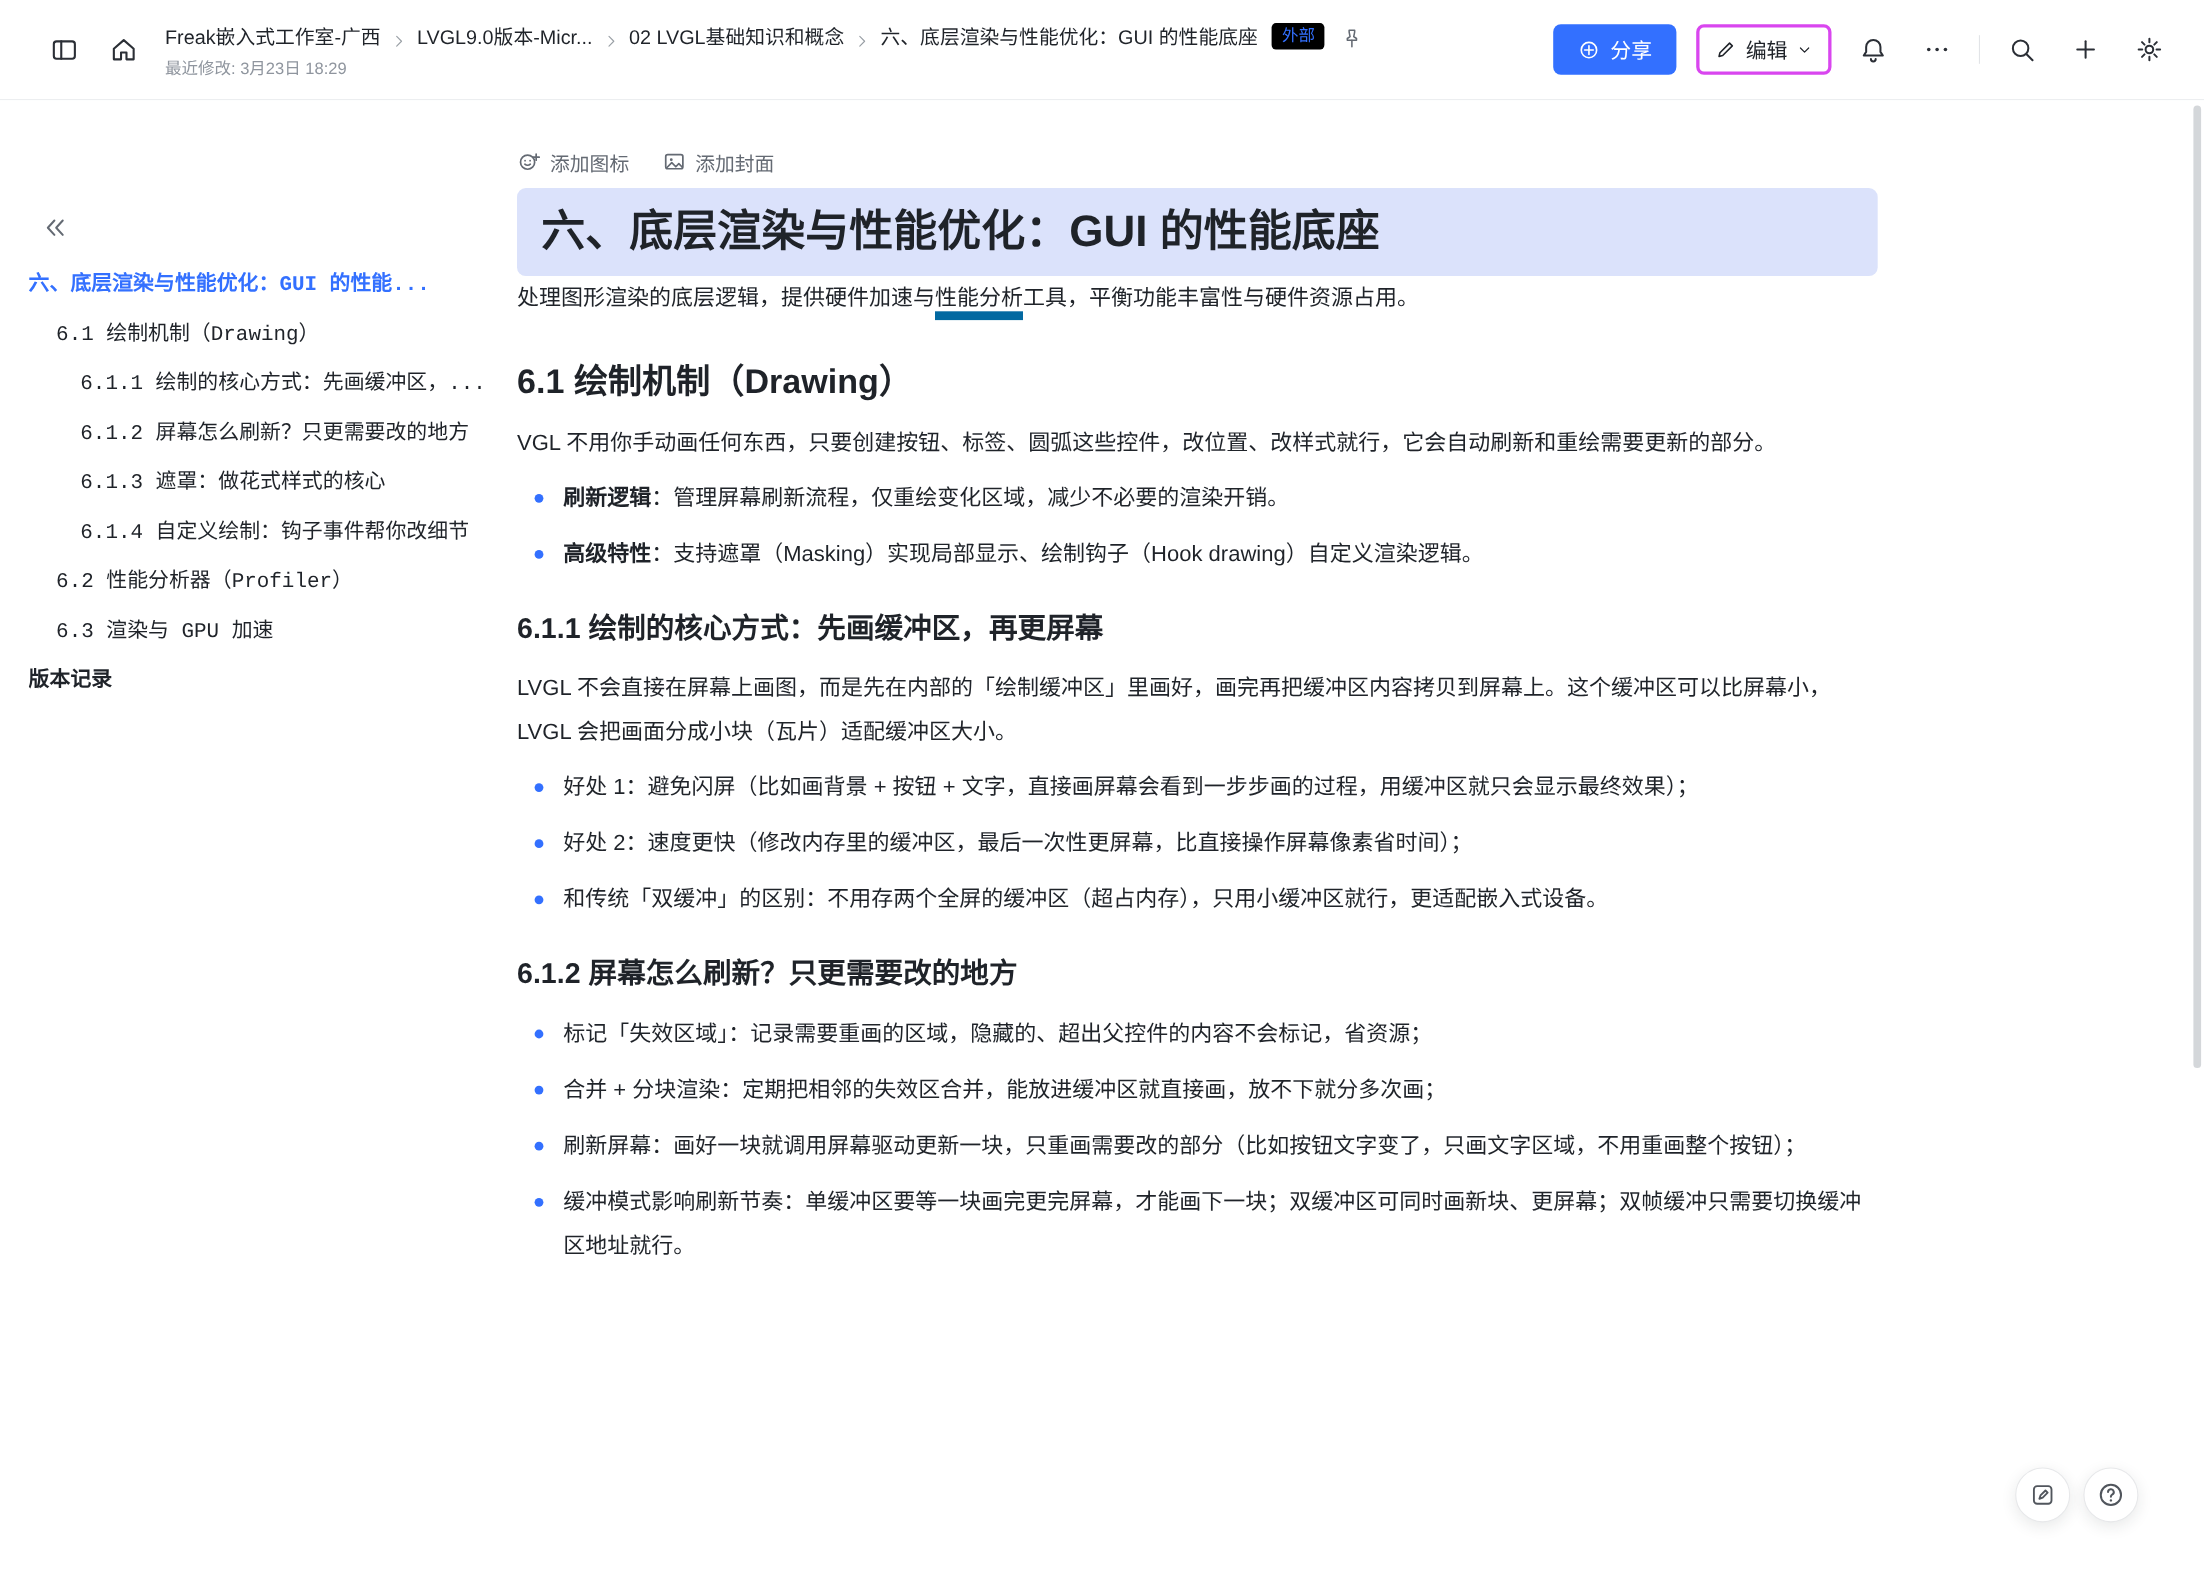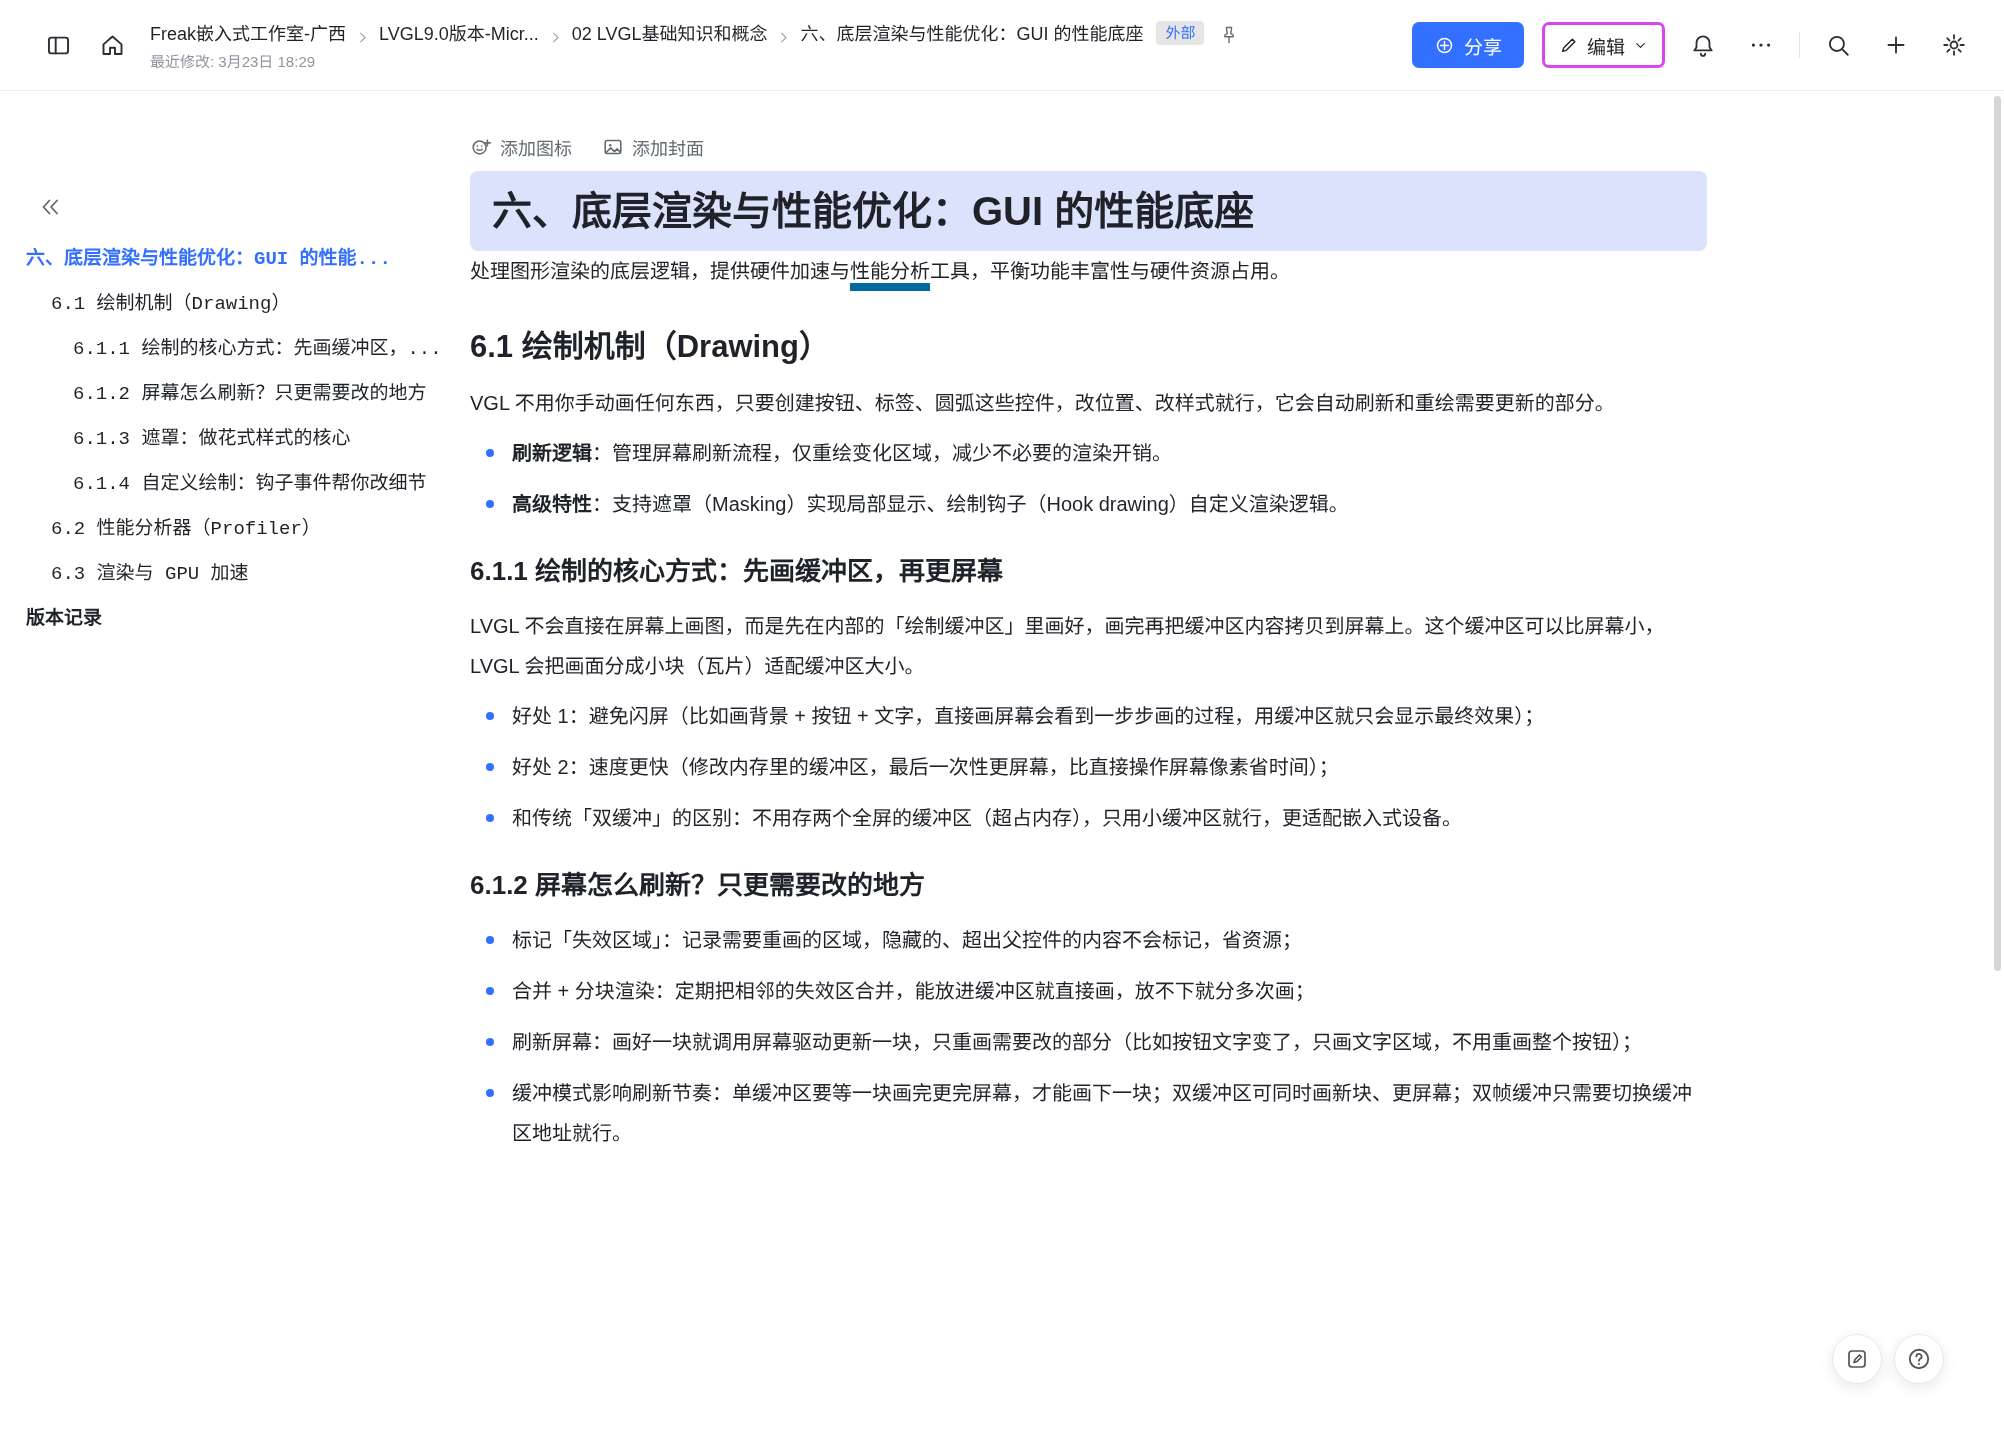--- a/index.html
+++ b/index.html
@@ -13,21 +13,21 @@
   svg.ic .f { fill:currentColor; stroke:none; }
 
   
   .topbar { height:91px; display:flex; align-items:center; padding:0 30px 0 38px; border-bottom:1px solid #eceef0; background:#fff; }
   .icbtn { width:40px; height:40px; border:none; background:transparent; color:#2b2f36; display:flex; align-items:center; justify-content:center; border-radius:6px; cursor:pointer; flex:none; }
   .tb-left { display:flex; align-items:center; gap:14px; }
   .tb-info { margin-left:18px; display:flex; flex-direction:column; gap:5px; min-width:0; }
   .breadcrumb { display:flex; align-items:flex-end; gap:9px; font-size:18px; white-space:nowrap; }
   .crumb { color:#1f2329; cursor:pointer; }
   .crumb-sep { color:#9aa0a6; }
-  .badge-ext { background:#e5e5e5; color:#3370ff; font-size:15px; line-height:24px; padding:0 9px; border-radius:4px; margin-left:4px; }
+  .badge-ext { background:#000000; color:#3370ff; font-size:15px; line-height:24px; padding:0 9px; border-radius:4px; margin-left:4px; }
   .pinbtn { border:none; background:transparent; color:#646a73; margin-left:6px; cursor:pointer; }
   .modified { font-size:15px; color:#8f959e; }
   .tb-right { margin-left:auto; display:flex; align-items:center; gap:18px; }
   .btn-share { display:flex; align-items:center; gap:9px; height:46px; padding:0 22px; background:#3370ff; color:#fff; border:none; border-radius:7px; font-size:19px; cursor:pointer;margin-left:20px; }
   .btn-edit { display:flex; align-items:center; gap:8px; height:46px; padding:0 14px; background:#fff; color:#1f2329; border:3px solid #d946ef; border-radius:7px; font-size:19px; cursor:pointer; }
   .tb-divider { width:1px; height:26px; background:#e2e4e7; }
 
   
   .layout { display:flex; height:1351px; }
   .sidebar { width:470px; flex:none; padding:28px 18px 0 26px; overflow:hidden; }

